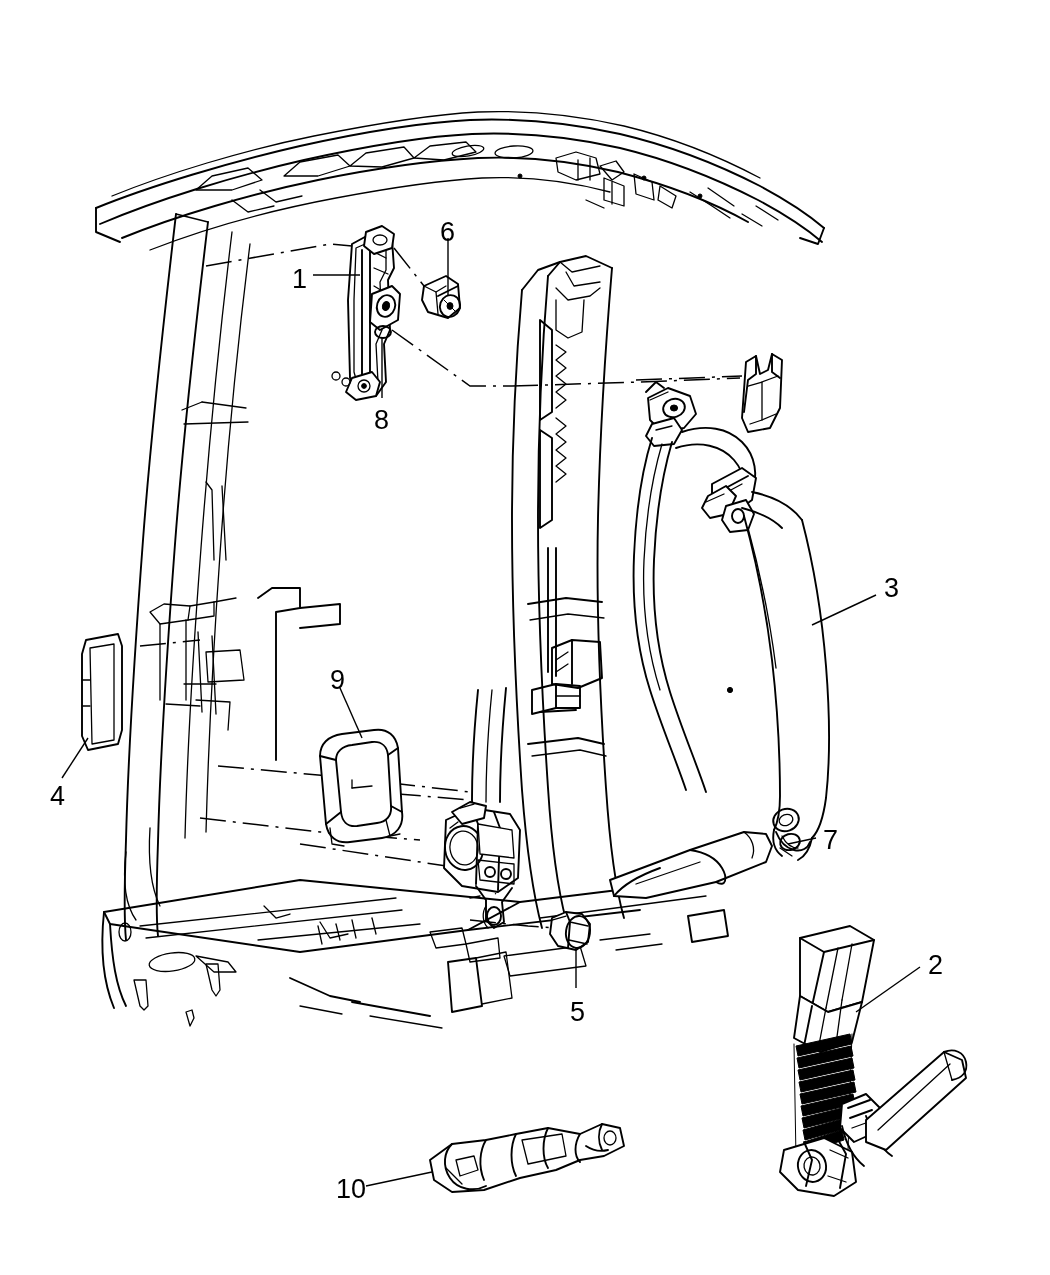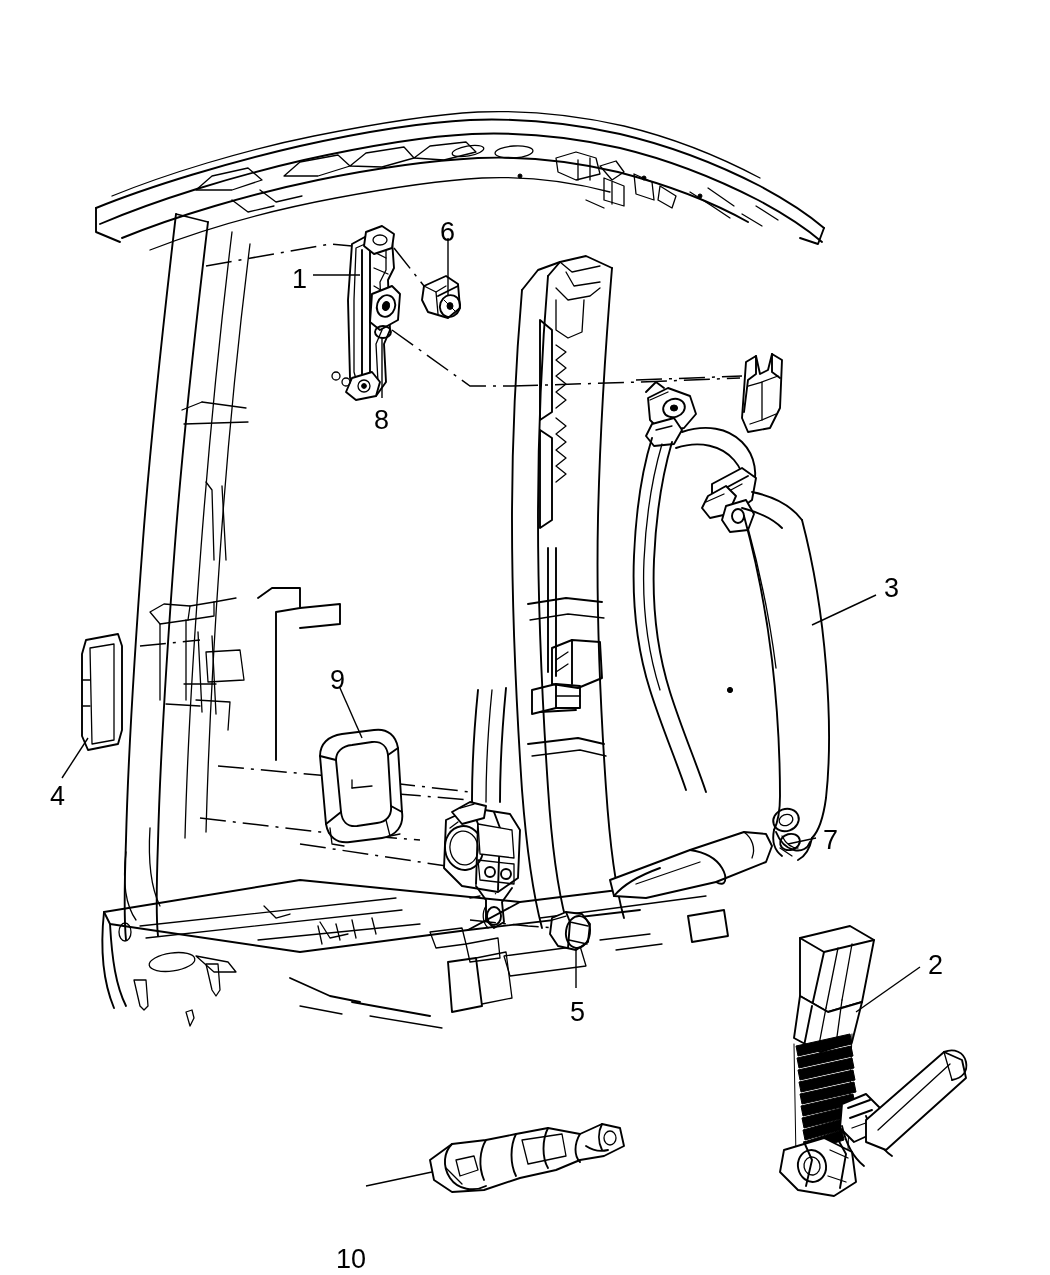--- a/index.html
+++ b/index.html
@@ -479,15 +479,15 @@
 
   <div class="callout-label" style="left:292px; top:266px;">1</div>
   <div class="callout-label" style="left:928px; top:952px;">2</div>
   <div class="callout-label" style="left:884px; top:575px;">3</div>
   <div class="callout-label" style="left:50px; top:783px;">4</div>
   <div class="callout-label" style="left:570px; top:999px;">5</div>
   <div class="callout-label" style="left:440px; top:219px;">6</div>
   <div class="callout-label" style="left:823px; top:827px;">7</div>
   <div class="callout-label" style="left:374px; top:407px;">8</div>
   <div class="callout-label" style="left:330px; top:667px;">9</div>
-  <div class="callout-label" style="left:336px; top:1246px;">10</div>
+  <div class="callout-label" style="left:336px; top:1176px;">10</div>
 
 </div>
 
 </body></html>

